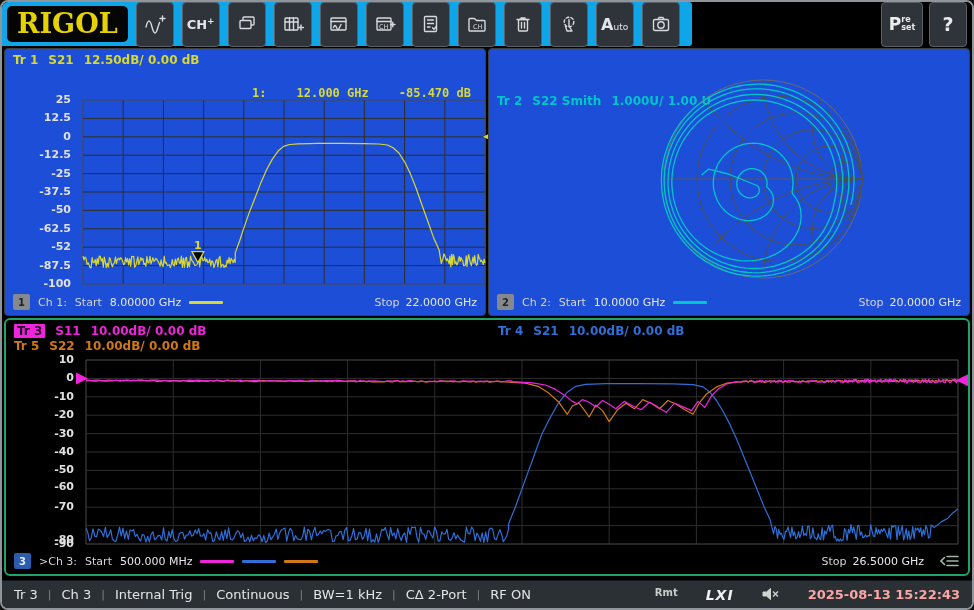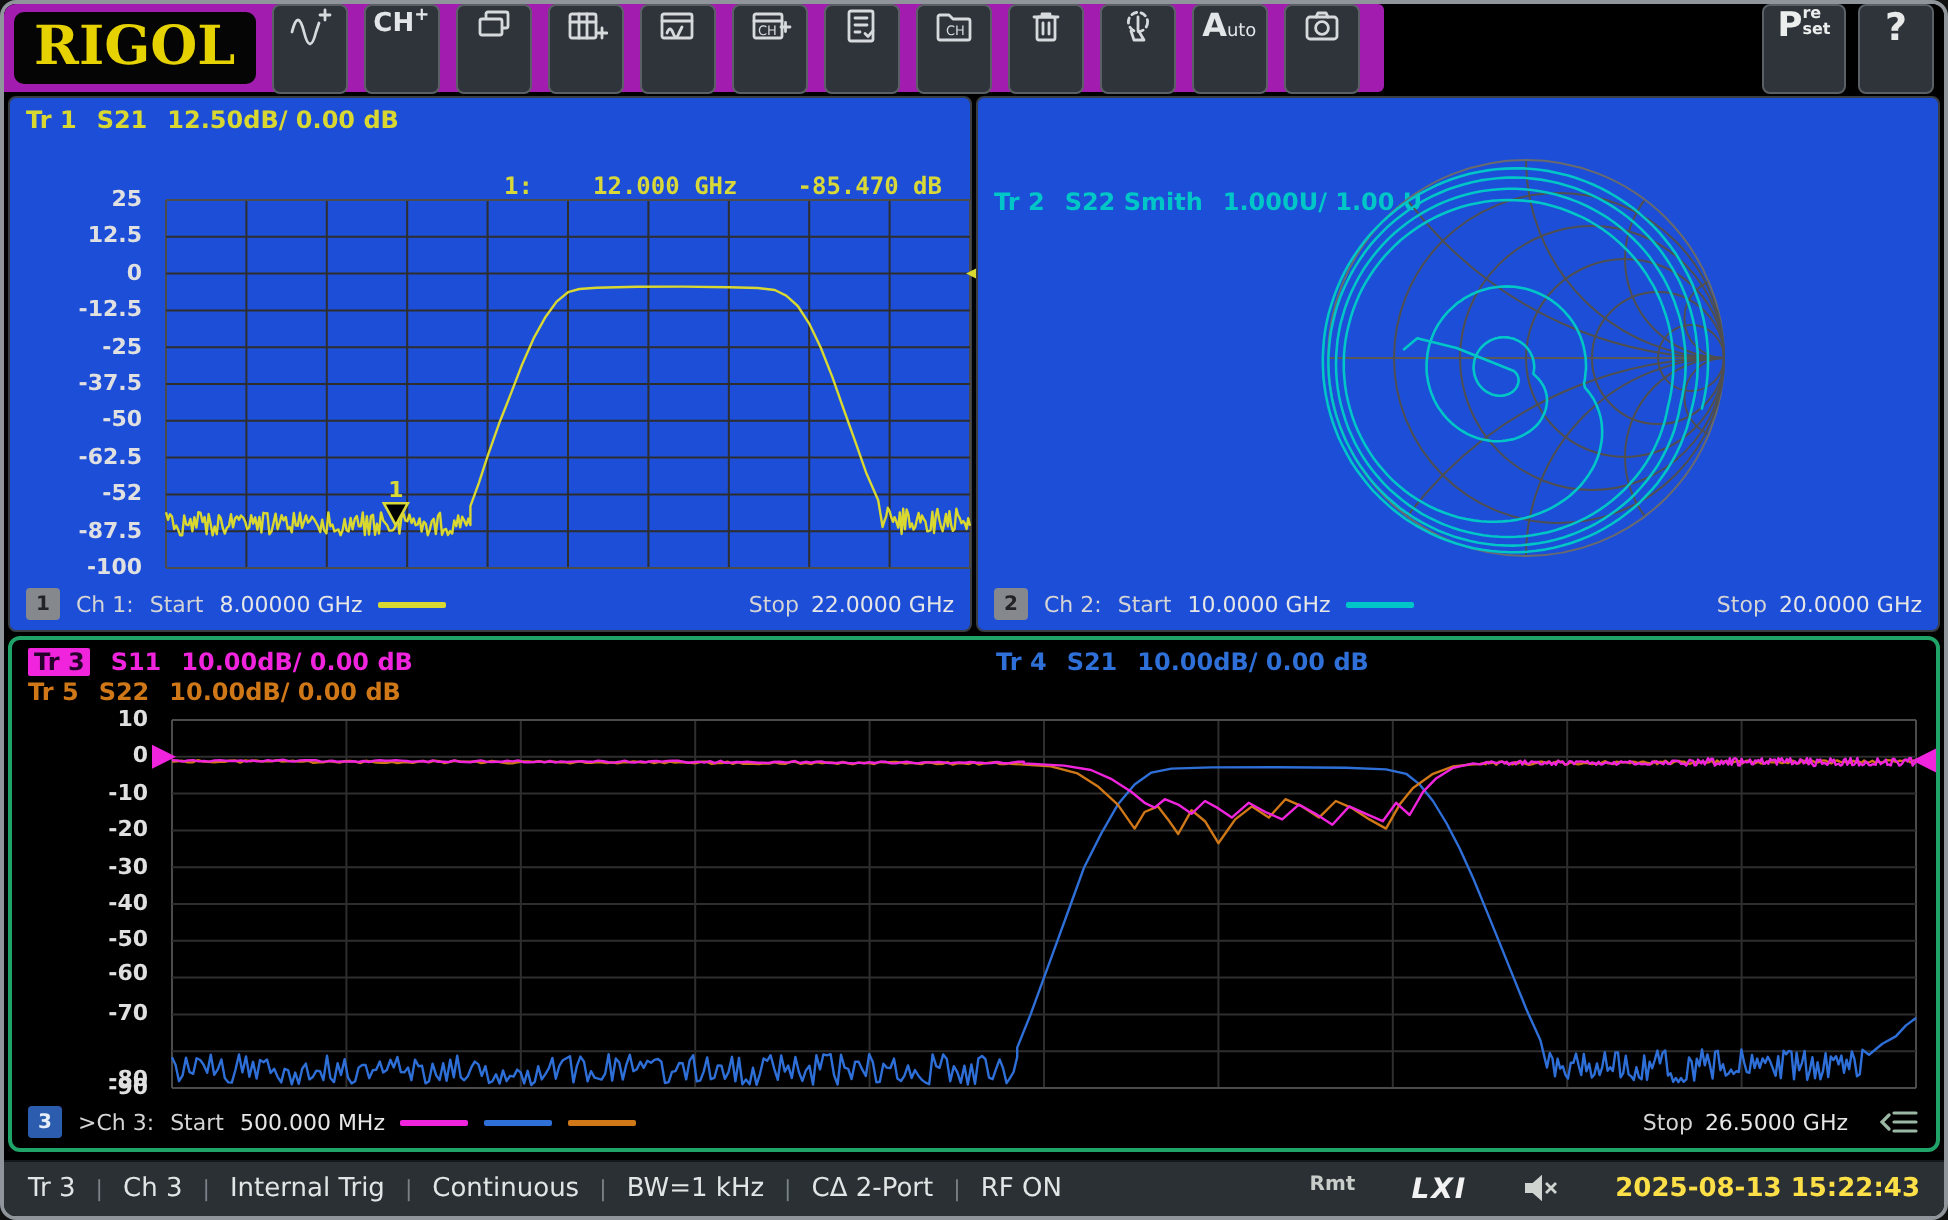--- a/index.html
+++ b/index.html
@@ -5,25 +5,25 @@
   * { margin:0; padding:0; box-sizing:border-box; }
   html,body { background:#111; }
   body { font-family:"DejaVu Sans", sans-serif; }
   .screen {
     width:974px; height:610px; background:#000;
     border:2px solid #8f959a; border-radius:8px; overflow:hidden;
     display:flex; flex-direction:column; position:relative;
   }
   
   .toolbar { display:flex; align-items:center; height:44px; background:#000; flex:0 0 44px; }
-  .tb-left { display:flex; align-items:center; gap:8px; background:#a21caf; height:44px; padding:0 12px 0 5px; border-radius:0 3px 3px 0; }
+  .tb-left { display:flex; align-items:center; gap:8px; background:#0ea5e9; height:44px; padding:0 12px 0 5px; border-radius:0 3px 3px 0; }
   .logo { background:#050505; border-radius:5px; padding:0 10px; height:36px; line-height:36px;
           font-family:"DejaVu Serif", serif; font-weight:bold; font-size:27px; color:#e5d200; letter-spacing:0px; }
   .tb-btn { width:38px; height:45px; background:#2e343a; border:1px solid #5a6065; border-radius:4px;
-            display:flex; align-items:flex-start; justify-content:center; color:#d7dadc; cursor:pointer; flex:0 0 auto; }
+            display:flex; align-items:center; justify-content:center; color:#d7dadc; cursor:pointer; flex:0 0 auto; }
   .tb-btn svg { stroke:#d7dadc; fill:none; stroke-width:1.4; stroke-linecap:round; stroke-linejoin:round; }
   .tb-btn svg text { stroke:none; fill:#d7dadc; }
   .chp { font-size:13px; font-weight:bold; color:#e3e6e8; }
   .chp sup { font-size:9px; }
   .auto-a { font-size:16px; font-weight:bold; color:#e3e6e8; }
   .auto-uto { font-size:9px; color:#e3e6e8; }
   .tb-right { margin-left:auto; display:flex; gap:6px; padding-right:5px; }
   .preset-p { font-size:17px; font-weight:bold; color:#eceeee; }
   .preset-rs { display:flex; flex-direction:column; font-size:8px; line-height:8px; color:#eceeee; font-weight:bold; }
   .help-q { font-size:19px; font-weight:bold; color:#e8eaea; }
@@ -53,21 +53,21 @@
   .stop-group { margin-left:auto; display:flex; gap:6px;text-align:right; }
   .chan-val { color:#e6e6e6; }
   .menu-icon { margin-left:8px; display:flex; align-items:center; }
   
   .status-bar { margin-top:auto; height:28px; background:#2a3034; border-top:1px solid #14181c;
                 display:flex; align-items:center; padding:0 12px; font-size:13px; color:#e2e5e5; gap:10px; }
   .sb-sep { color:#7b8287; font-size:11px; }
   .sb-right { margin-left:auto; display:flex; align-items:flex-start; gap:28px; }
   .sb-rmt { font-size:10px; color:#c9cdc9; font-weight:bold; }
   .sb-lxi { font-size:14px; font-weight:bold; font-style:italic; color:#f2f2f2; letter-spacing:1px; }
-  .sb-dt { font-size:13px; color:#fde047; font-weight:bold; }
+  .sb-dt { font-size:13px; color:#fca5a5; font-weight:bold; }
 </style>
 </head>
 <body>
 
 <div class="screen">
 
   <div class="toolbar">
     <div class="tb-left">
       <div class="logo">RIGOL</div>
 

